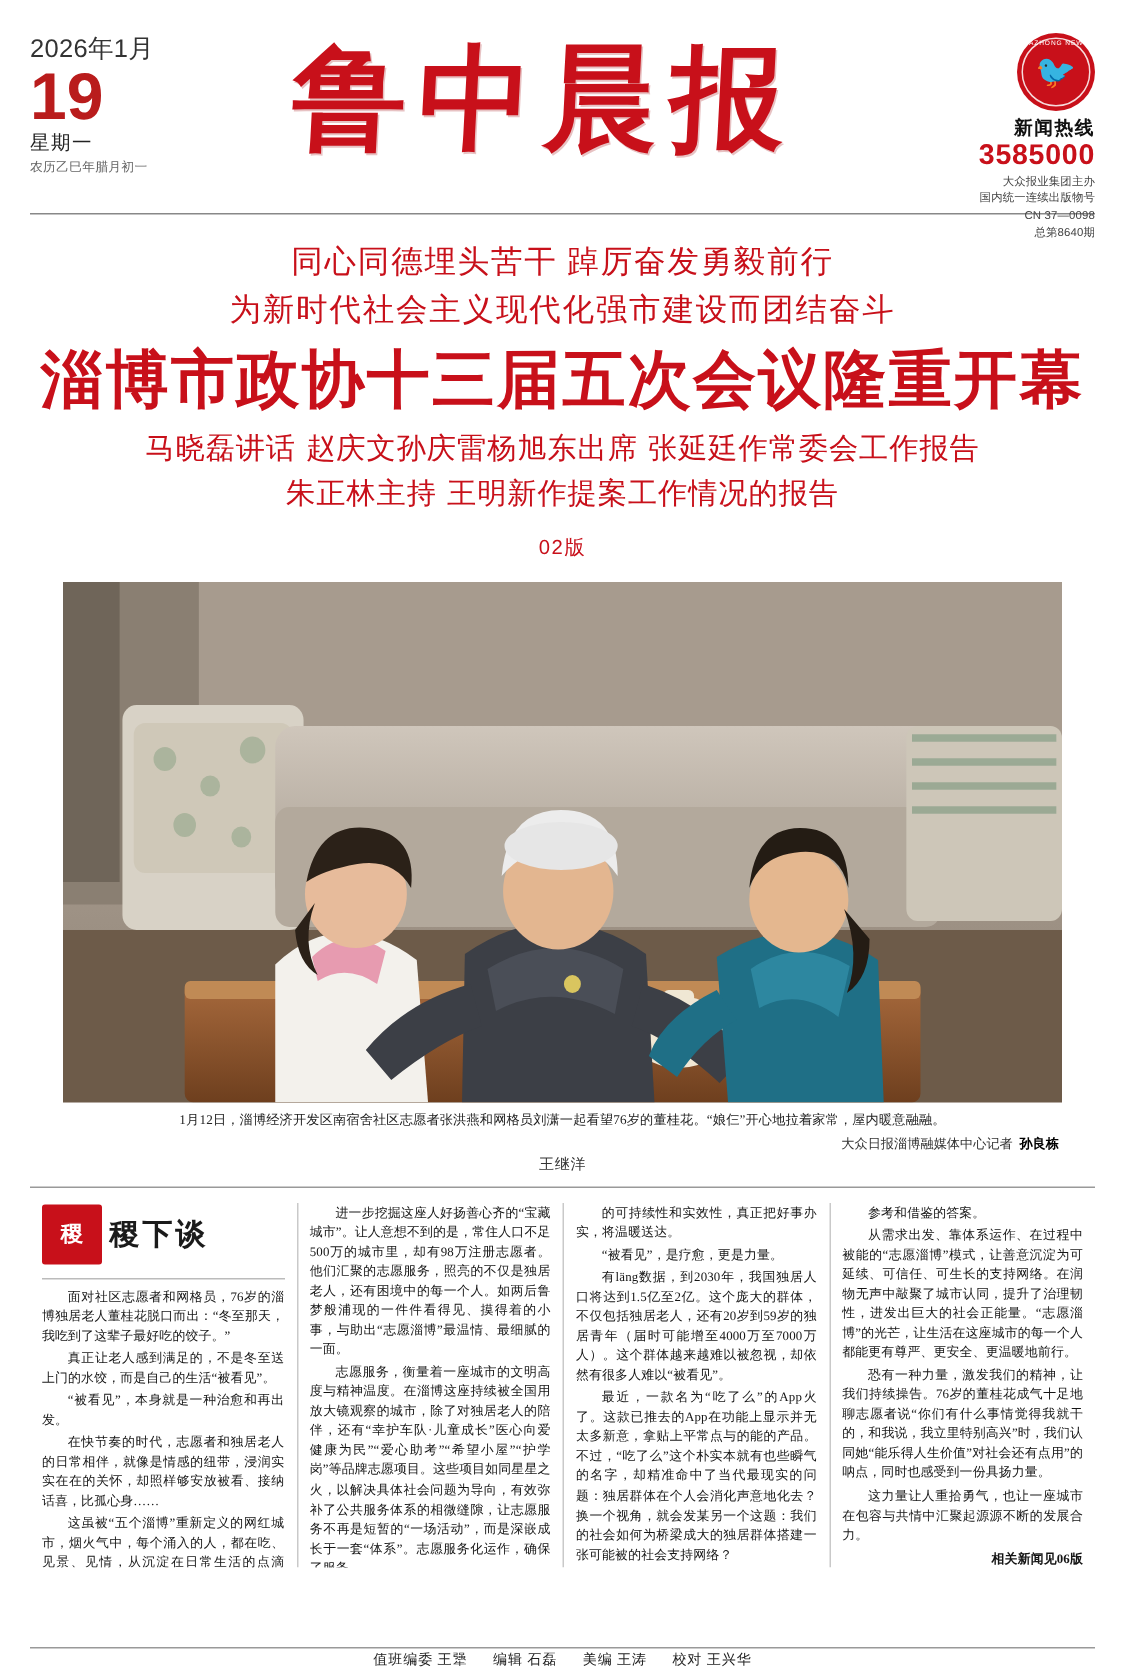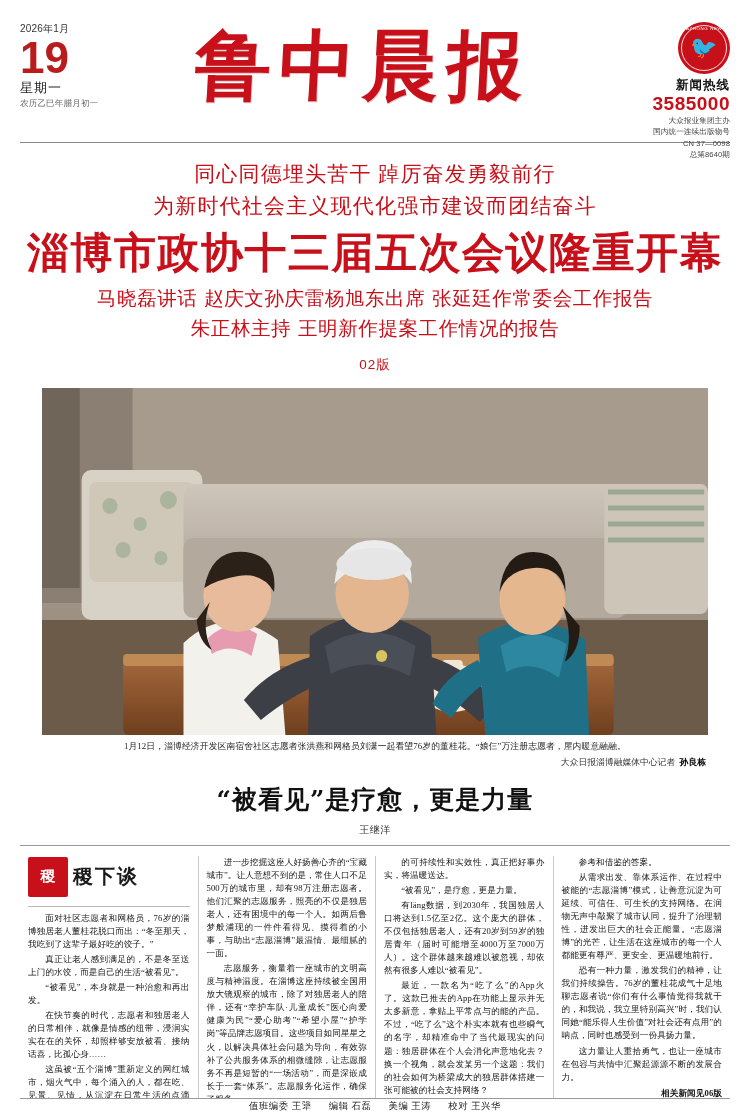--- a/index.html
+++ b/index.html
@@ -27,21 +27,21 @@
     height: 118px;
     position: relative;
   }
   .date-block {
     width: 108px;
     padding-top: 6px;
     text-align: left;
     line-height: 1.05;
   }
   .date-block .ymd {
-    font-size: 10px;
+    font-size: 17px;
     color: #333;
     letter-spacing: 0.2px;
     font-family: "Liberation Sans", sans-serif;
   }
   .date-block .day {
     font-size: 44px;
     font-weight: bold;
     color: #b91c1c;
     line-height: 0.98;
     margin-top: 1px;
@@ -424,28 +424,27 @@
         <g>
           <path d="M470 347 L462 250 Q520 216 576 252 L580 347 Z" fill="#1f6f86"></path>
           <path d="M486 258 q34 -22 70 -2 l-8 34 q-28 -20 -56 -6 Z" fill="#2d87a0"></path>
           <circle cx="520" cy="212" r="35" fill="#e4b78f"></circle>
           <path d="M485 204 q4 -40 36 -40 q34 0 34 40 q-6 -26 -34 -24 q-28 2 -36 24 Z" fill="#241c14"></path>
           <path d="M552 218 q12 30 2 56 q16 -10 16 -36 Z" fill="#241c14"></path>
           <path d="M462 272 q-38 18 -48 44 l20 14 q18 -26 42 -38 Z" fill="#1f6f86"></path>
         </g>
       </svg>
     </div>
-    <div class="caption">1月12日，淄博经济开发区南宿舍社区志愿者张洪燕和网格员刘潇一起看望76岁的董桂花。“娘仨”万注册志愿者，屋内暖意融融。</div>
+    <div class="caption">1月12日，淄博经济开发区南宿舍社区志愿者张洪燕和网格员刘潇一起看望76岁的董桂花。“娘仨”开心地拉着家常，屋内暖意融融。</div>
     <div class="credit">
       <span>大众日报淄博融媒体中心记者</span>
       &nbsp;<b>孙良栋</b>
     </div>
   </div>
 
-  <div class="sec-headline">“被看见”是疗愈，更是力量</div>
   <div class="byline">王继洋</div>
   <div class="rule-thin"></div>
 
   <div class="cols">
 
     <div class="col">
       <div class="colhead-wrap">
         <div class="colhead">
           <div class="seal">稷</div>
           <div class="colhead-name">稷下谈</div>

